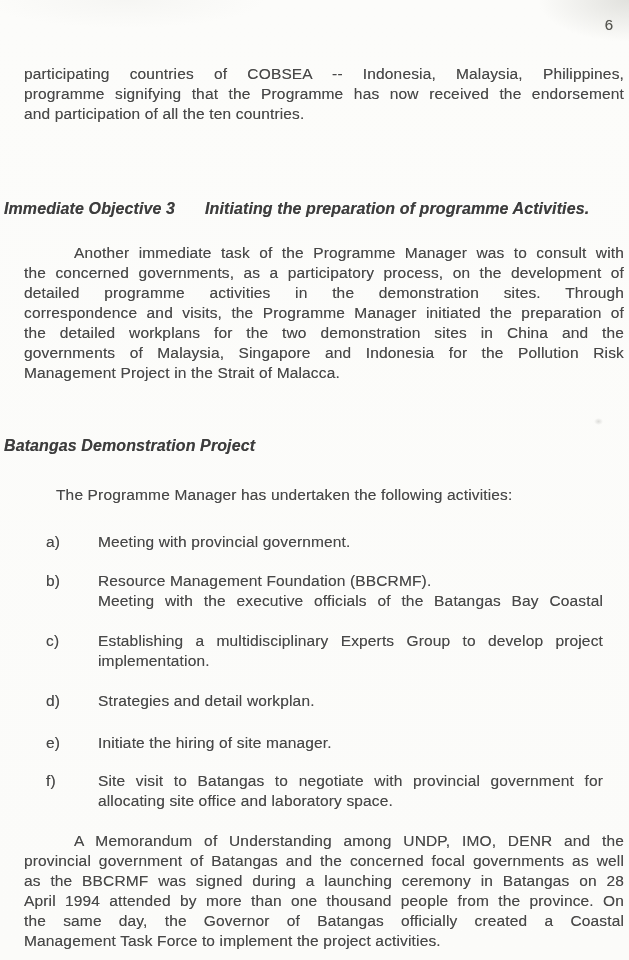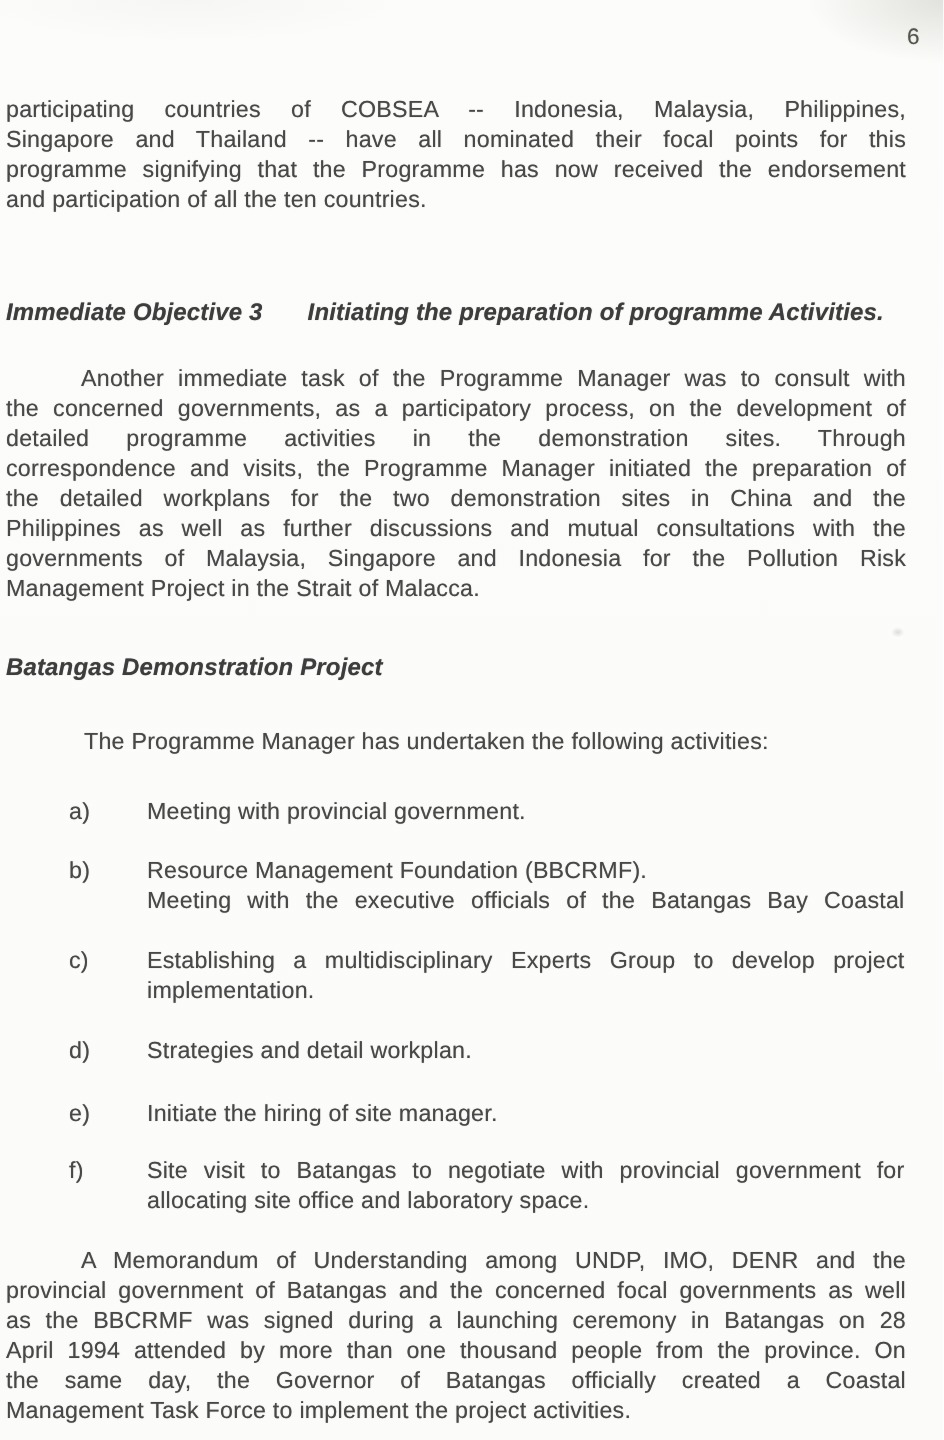--- a/index.html
+++ b/index.html
@@ -26,20 +26,21 @@
     height: 100%;
   }
 
   .para {
     position: absolute;
     width: 600px;
     font-size: 15.5px;
     line-height: 20px;
     letter-spacing: 0.15px;
     text-shadow: 0 0 0.6px rgba(72,72,72,0.55);
+    margin-left: 20px;
   }
 
   .jline { text-align: justify; text-align-last: justify; white-space: normal; }
   .jline.last { text-align-last: left; }
   .indent-first .jline:first-child { text-indent: 50px; }
 
   .heading {
     position: absolute;
     width: 608px;
     font-size: 16px;
@@ -100,36 +101,34 @@
 <div class="page">
 
   <div class="page-number">6</div>
 
   <div class="scan-smudge"></div>
 
   <div class="content">
 
     <div class="para" style="top:64px;">
         <div class="jline">participating countries of COBSEA -- Indonesia, Malaysia, Philippines,</div>
-        <div class="jline">Singapore and Thailand -- have all nominated their focal points for this</div>
         <div class="jline">programme signifying that the Programme has now received the endorsement</div>
         <div class="jline last">and participation of all the ten countries.</div>
       </div>
 
     <div class="heading" style="top:200px;">
       <span>Immediate Objective 3</span><span class="h-gap"></span><span>Initiating the preparation of programme Activities.</span>
     </div>
 
     <div class="para indent-first" style="top:243px;">
         <div class="jline">Another immediate task of the Programme Manager was to consult with</div>
         <div class="jline">the concerned governments, as a participatory process, on the development of</div>
         <div class="jline">detailed programme activities in the demonstration sites. Through</div>
         <div class="jline">correspondence and visits, the Programme Manager initiated the preparation of</div>
         <div class="jline">the detailed workplans for the two demonstration sites in China and the</div>
-        <div class="jline">Philippines as well as further discussions and mutual consultations with the</div>
         <div class="jline">governments of Malaysia, Singapore and Indonesia for the Pollution Risk</div>
         <div class="jline last">Management Project in the Strait of Malacca.</div>
       </div>
 
     <div class="heading" style="top:437px;">Batangas Demonstration Project</div>
 
     <div class="intro-line" style="top:485px;">The Programme Manager has undertaken the following activities:</div>
 
     <div class="list-row" style="top:532px;">
       <span class="list-letter">a)</span>

